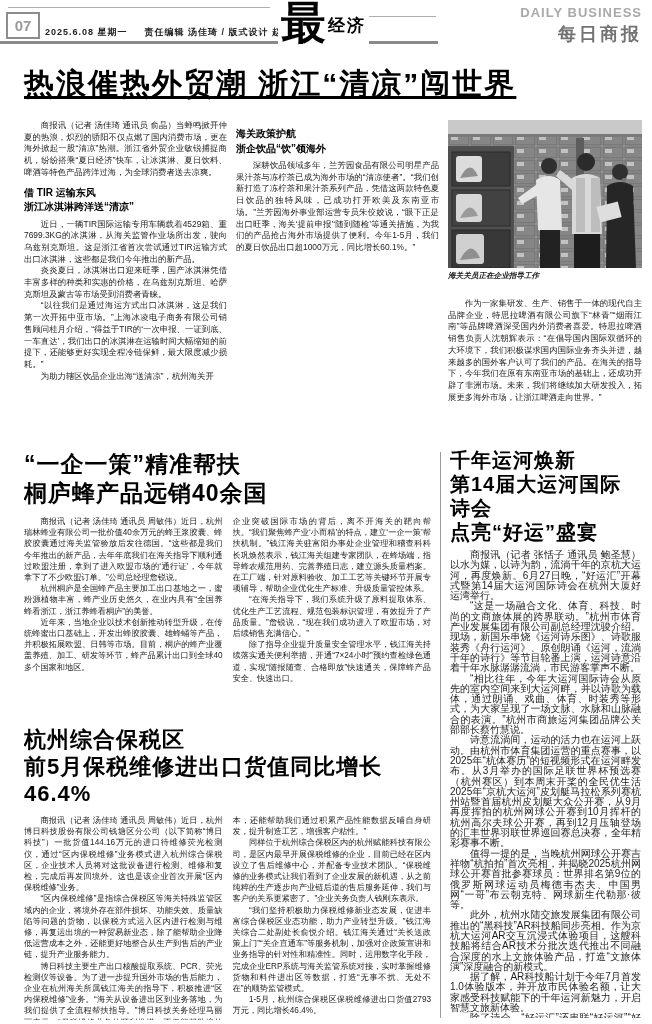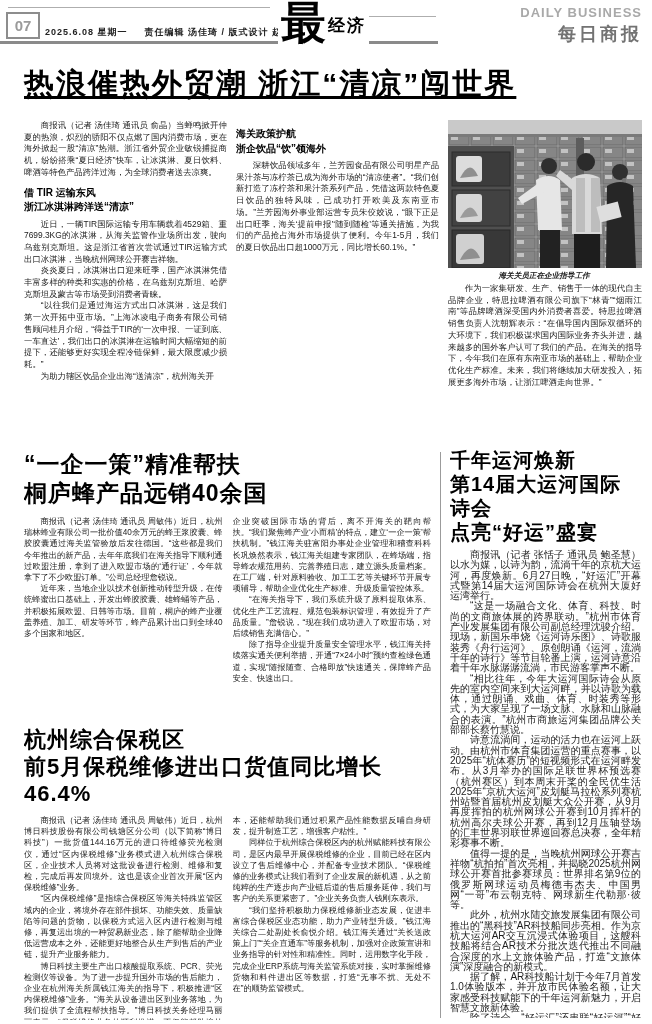--- a/index.html
+++ b/index.html
@@ -22,21 +22,21 @@
   .body-p{font-size:8.4px;line-height:11.7px;text-indent:2em;color:#1c1c1c;}
   .noindent{text-indent:0;}
   .subhead{font-size:10px;line-height:14.5px;font-weight:bold;color:#000;margin:7px 0 4px;}
   
   .a1-headline{position:absolute;left:24px;top:64px;width:620px;font-size:30px;font-weight:900;
                letter-spacing:2px;color:#000;white-space:nowrap;text-decoration:underline;}
   .a1-cols{position:absolute;left:24px;top:120px;width:618px;height:324px;display:flex;gap:9px;overflow:hidden;}
   .a1-col{width:203px;overflow:hidden;}
   .a1-col3{width:194px;overflow:hidden;}
   .photo{width:194px;height:148px;background:#9a9a9a;}
-  .caption{font-size:7.6px;font-weight:bold;font-style:italic;color:#222;text-align:center;margin:3px 2px 2px 0;}
+  .caption{font-size:7.6px;font-weight:bold;font-style:italic;color:#222;text-align:left;margin:3px 2px 17px 0;}
   
   .vdivider{position:absolute;left:440px;top:452px;width:1px;height:566px;background:#9b9b9b;}
   .bottom-left{position:absolute;left:24px;top:450px;width:407px;height:570px;overflow:hidden;}
   .a2-headline{font-size:23px;line-height:29px;font-weight:900;letter-spacing:1px;color:#000;}
   .two-cols{margin-top:8px;display:flex;gap:10px;overflow:hidden;}
   .tc{width:199px;overflow:hidden;}
   .a2-cols{height:200px;}
   .a4-headline{margin-top:10px;font-size:22px;line-height:27px;font-weight:900;letter-spacing:1px;color:#000;}
   .a4-cols{height:236px;}
   .bl-p{font-size:8.2px;line-height:11.2px;}
@@ -75,21 +75,21 @@
 
   <div class="a1-headline">热浪催热外贸潮 浙江“清凉”闯世界</div>
 
   <div class="a1-cols">
     <div class="a1-col">
       <p class="body-p">商报讯（记者 汤佳琦 通讯员 俞晶）当蝉鸣掀开仲夏的热浪，炽烈的骄阳不仅点燃了国内消费市场，更在海外掀起一股“清凉”热潮。浙江省外贸企业敏锐捕捉商机，纷纷搭乘“夏日经济”快车，让冰淇淋、夏日饮料、啤酒等特色产品跨洋过海，为全球消费者送去凉爽。</p>
       <div class="subhead">
         <div>借 TIR 运输东风</div>
         <div>浙江冰淇淋跨洋送“清凉”</div>
       </div>
-      <p class="body-p">近日，一辆TIR国际运输专用车辆载着4529箱、重7699.3KG的冰淇淋，从海关监管作业场所出发，驶向乌兹别克斯坦。这是浙江省首次尝试通过TIR运输方式出口冰淇淋，当晚杭州网球公开赛吉祥物。</p>
+      <p class="body-p">近日，一辆TIR国际运输专用车辆载着4529箱、重7699.3KG的冰淇淋，从海关监管作业场所出发，驶向乌兹别克斯坦。这是浙江省首次尝试通过TIR运输方式出口冰淇淋，这些都是我们今年推出的新产品。</p>
       <p class="body-p">炎炎夏日，冰淇淋出口迎来旺季，国产冰淇淋凭借丰富多样的种类和实惠的价格，在乌兹别克斯坦、哈萨克斯坦及蒙古等市场受到消费者青睐。</p>
       <p class="body-p">“以往我们是通过海运方式出口冰淇淋，这是我们第一次开拓中亚市场。”上海冰凌电子商务有限公司销售顾问桂月介绍，“得益于TIR的‘一次申报、一证到底、一车直达’，我们出口的冰淇淋在运输时间大幅缩短的前提下，还能够更好实现全程冷链保鲜，最大限度减少损耗。”</p>
       <p class="body-p">为助力辖区饮品企业出海“送清凉”，杭州海关开</p>
     </div>
 
     <div class="a1-col">
       <div class="subhead">
         <div>海关政策护航</div>
         <div>浙企饮品“饮”领海外</div>
       </div>
@@ -134,36 +134,37 @@
           <path d="M128 62 L112 50 L108 56 L124 70 Z" fill="#d9d9d9"></path>
           <rect x="126" y="114" width="26" height="34" fill="#1d1d1d"></rect>
 
           <circle cx="172" cy="52" r="8" fill="#303030"></circle>
           <path d="M159 66 Q172 58 185 66 L188 148 L158 148 Z" fill="#262626"></path>
           <rect x="150" y="84" width="22" height="16" fill="#dedede" transform="rotate(-14 161 92)"></rect>
           <circle cx="176" cy="60" r="2" fill="#777"></circle>
         </svg>
       </div>
       <div class="caption">海关关员正在企业指导工作</div>
-      <p class="body-p">作为一家集研发、生产、销售于一体的现代自主品牌企业，特思拉啤酒有限公司旗下“林青”“烟雨江南”等品牌啤酒深受国内外消费者喜爱。特思拉啤酒销售负责人沈朝辉表示：“在倡导国内国际双循环的大环境下，我们积极谋求国内国际业务齐头并进，越来越多的国外客户认可了我们的产品。在海关的指导下，今年我们在原有东南亚市场的基础上，帮助企业优化生产标准。未来，我们将继续加大研发投入，拓展更多海外市场，让浙江啤酒走向世界。”</p>
+      <p class="body-p">作为一家集研发、生产、销售于一体的现代自主品牌企业，特思拉啤酒有限公司旗下“林青”“烟雨江南”等品牌啤酒深受国内外消费者喜爱。特思拉啤酒销售负责人沈朝辉表示：“在倡导国内国际双循环的大环境下，我们积极谋求国内国际业务齐头并进，越来越多的国外客户认可了我们的产品。在海关的指导下，今年我们在原有东南亚市场的基础上，还成功开辟了非洲市场。未来，我们将继续加大研发投入，拓展更多海外市场，让浙江啤酒走向世界。”</p>
     </div>
   </div>
 
   <div class="vdivider"></div>
 
   <div class="bottom-left">
 
     <div class="a2-headline">
       <div>“一企一策”精准帮扶</div>
       <div>桐庐蜂产品远销40余国</div>
     </div>
 
     <div class="two-cols a2-cols">
       <div class="tc">
         <p class="body-p bl-p">商报讯（记者 汤佳琦 通讯员 周敏伟）近日，杭州瑞林蜂业有限公司一批价值40余万元的蜂王浆胶囊、蜂胶胶囊通过海关监管验放后发往德国。“这些都是我们今年推出的新产品，去年年底我们在海关指导下顺利通过欧盟注册，拿到了进入欧盟市场的‘通行证’，今年就拿下了不少欧盟订单。”公司总经理詹锐说。</p>
+        <p class="body-p bl-p">杭州桐庐是全国蜂产品主要加工出口基地之一，蜜粉源植物丰富，蜂产业历史悠久，在业内具有“全国养蜂看浙江，浙江养蜂看桐庐”的美誉。</p>
         <p class="body-p bl-p">近年来，当地企业以技术创新推动转型升级，在传统蜂蜜出口基础上，开发出蜂胶胶囊、雄蜂蛹等产品，并积极拓展欧盟、日韩等市场。目前，桐庐的蜂产业覆盖养殖、加工、研发等环节，蜂产品累计出口到全球40多个国家和地区。</p>
       </div>
       <div class="tc">
         <p class="body-p bl-p noindent">企业突破国际市场的背后，离不开海关的靶向帮扶。“我们聚焦蜂产业‘小而精’的特点，建立‘一企一策’帮扶机制。”钱江海关驻富阳办事处企业管理和稽查科科长巩焕然表示，钱江海关组建专家团队，在蜂场端，指导蜂农规范用药、完善养殖日志，建立源头质量档案。在工厂端，针对原料验收、加工工艺等关键环节开展专项辅导，帮助企业优化生产标准、升级质量管控体系。</p>
         <p class="body-p bl-p">“在海关指导下，我们系统升级了原料提取体系、优化生产工艺流程、规范包装标识管理，有效提升了产品质量。”詹锐说，“现在我们成功进入了欧盟市场，对后续销售充满信心。”</p>
         <p class="body-p bl-p">除了指导企业提升质量安全管理水平，钱江海关持续落实通关便利举措，开通“7×24小时”预约查检绿色通道，实现“随报随查、合格即放”快速通关，保障蜂产品安全、快速出口。</p>
       </div>
     </div>
 
     <div class="a4-headline">
@@ -174,20 +175,21 @@
     <div class="two-cols a4-cols">
       <div class="tc">
         <p class="body-p bl-p">商报讯（记者 汤佳琦 通讯员 周敏伟）近日，杭州博日科技股份有限公司钱塘区分公司（以下简称“博日科技”）一批货值144.16万元的进口待维修荧光检测仪，通过“区内保税维修”业务模式进入杭州综合保税区，企业技术人员将对这批设备进行检测、维修和复检，完成后再发回境外。这也是该企业首次开展“区内保税维修”业务。</p>
         <p class="body-p bl-p">“区内保税维修”是指综合保税区等海关特殊监管区域内的企业，将境外存在部件损坏、功能失效、质量缺陷等问题的货物，以保税方式运入区内进行检测与维修，再复运出境的一种贸易新业态，除了能帮助企业降低运营成本之外，还能更好地整合从生产到售后的产业链，提升产业服务能力。</p>
         <p class="body-p bl-p">博日科技主要生产出口核酸提取系统、PCR、荧光检测仪等设备。为了进一步提升国外市场的售后能力，企业在杭州海关所属钱江海关的指导下，积极推进“区内保税维修”业务。“海关从设备进出区到业务落地，为我们提供了全流程帮扶指导。”博日科技关务经理马丽丽表示，“保税维修业务的顺利推进，不仅能帮助境外客户降低售后成</p>
       </div>
       <div class="tc">
         <p class="body-p bl-p noindent">本，还能帮助我们通过积累产品性能数据反哺自身研发，提升制造工艺，增强客户粘性。”</p>
         <p class="body-p bl-p">同样位于杭州综合保税区内的杭州赋能科技有限公司，是区内最早开展保税维修的企业，目前已经在区内设立了售后维修中心，并配备专业技术团队。“保税维修的业务模式让我们看到了企业发展的新机遇，从之前纯粹的生产逐步向产业链后道的售后服务延伸，我们与客户的关系更紧密了。”企业关务负责人钱刚东表示。</p>
         <p class="body-p bl-p">“我们坚持积极助力保税维修新业态发展，促进丰富综合保税区业态功能，助力产业转型升级。”钱江海关综合二处副处长俞悦介绍。钱江海关通过“关长送政策上门”“关企直通车”等服务机制，加强对企政策宣讲和业务指导的针对性和精准性。同时，运用数字化手段，完成企业ERP系统与海关监管系统对接，实时掌握维修货物和料件进出区等数据，打造“无事不扰、无处不在”的顺势监管模式。</p>
+        <p class="body-p bl-p">1-5月，杭州综合保税区保税维修进出口货值2793万元，同比增长46.4%。</p>
       </div>
     </div>
   </div>
 
   <div class="a3">
     <div class="a3-headline">
       <div>千年运河焕新</div>
       <div>第14届大运河国际诗会</div>
       <div>点亮“好运”盛宴</div>
     </div>

